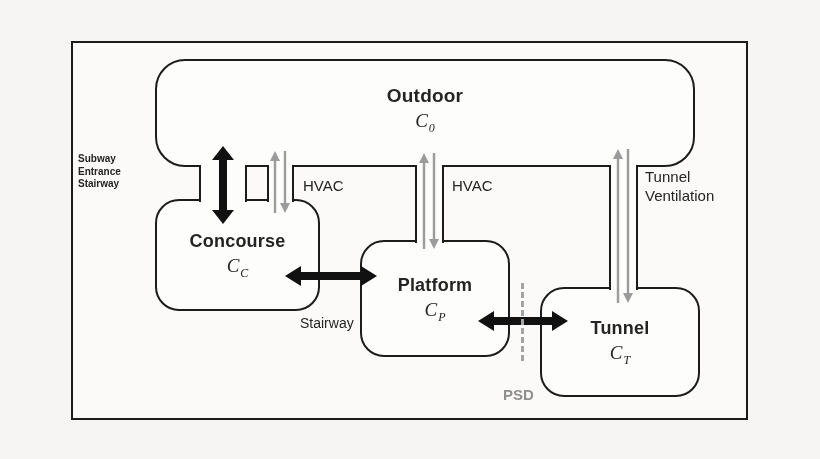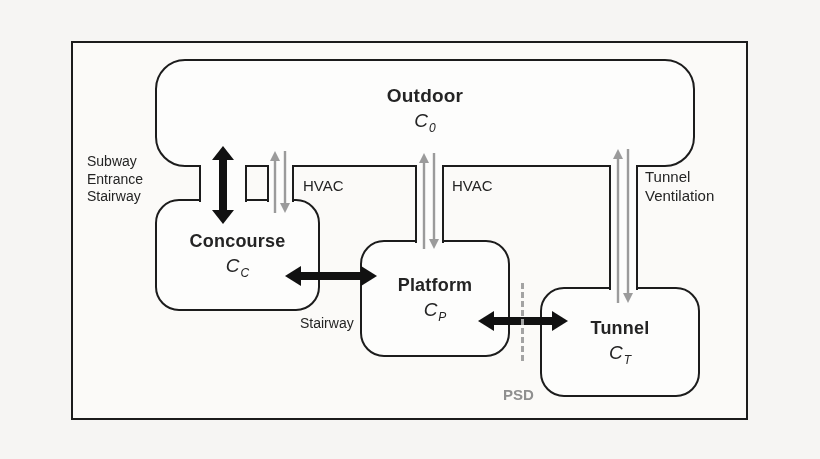--- a/index.html
+++ b/index.html
@@ -21,21 +21,21 @@
     position:absolute;background:#fdfdfc;border:2px solid #1c1c1c;
     display:flex;flex-direction:column;align-items:center;justify-content:center;
     z-index:1;box-sizing:border-box;
   }
   .box-outdoor{left:155px;top:59px;width:540px;height:108px;border-radius:30px;justify-content:flex-start;padding-top:24px;}
   .box-concourse{left:155px;top:199px;width:165px;height:112px;border-radius:24px;}
   .box-platform{left:360px;top:240px;width:150px;height:117px;border-radius:24px;}
   .box-tunnel{left:540px;top:287px;width:160px;height:110px;border-radius:24px;}
   .box-title{font-weight:bold;font-size:18px;letter-spacing:.2px;}
   .box-outdoor .box-title{font-size:19px;}
-  .symbol{margin-top:4px;font-family:Liberation Sans, sans-serif;font-style:italic;font-size:19px;line-height:1;}
+  .symbol{margin-top:4px;font-family:Liberation Serif, serif;font-style:italic;font-size:19px;line-height:1;}
   .symbol .sub{font-size:12px;vertical-align:-5px;margin-left:1px;}
   
   .duct{
     position:absolute;background:#fdfdfc;
     border-left:2px solid #1c1c1c;border-right:2px solid #1c1c1c;
     z-index:2;box-sizing:border-box;
   }
   .duct-entrance{left:199px;top:165px;width:48px;height:37px;}
   .duct-hvac-c{left:267px;top:165px;width:27px;height:37px;}
   .duct-hvac-p{left:415px;top:165px;width:29px;height:78px;}
@@ -49,21 +49,21 @@
   .arr-stairway{left:284px;top:263px;}
   .arr-psd{left:477px;top:308px;}
   
   .psd-line{
     position:absolute;left:521px;top:283px;height:78px;width:0;
     border-left:3px dashed #a3a3a3;z-index:4;
   }
   
   .lbl{position:absolute;z-index:5;font-size:15px;line-height:1.25;}
   .prelines{white-space:pre-line;}
-  .lbl-entrance{left:87px;top:153px;font-size:14px;}
+  .lbl-entrance{left:78px;top:153px;font-size:10px;font-weight:bold;}
   .lbl-hvac-c{left:303px;top:177px;}
   .lbl-hvac-p{left:452px;top:177px;}
   .lbl-vent{left:645px;top:168px;}
   .lbl-stairway{left:300px;top:315px;font-size:14px;}
   .lbl-psd{left:503px;top:386px;font-weight:bold;color:#8f8f8f;}
 </style>
 </head>
 <body>
 
 <div class="stage">

